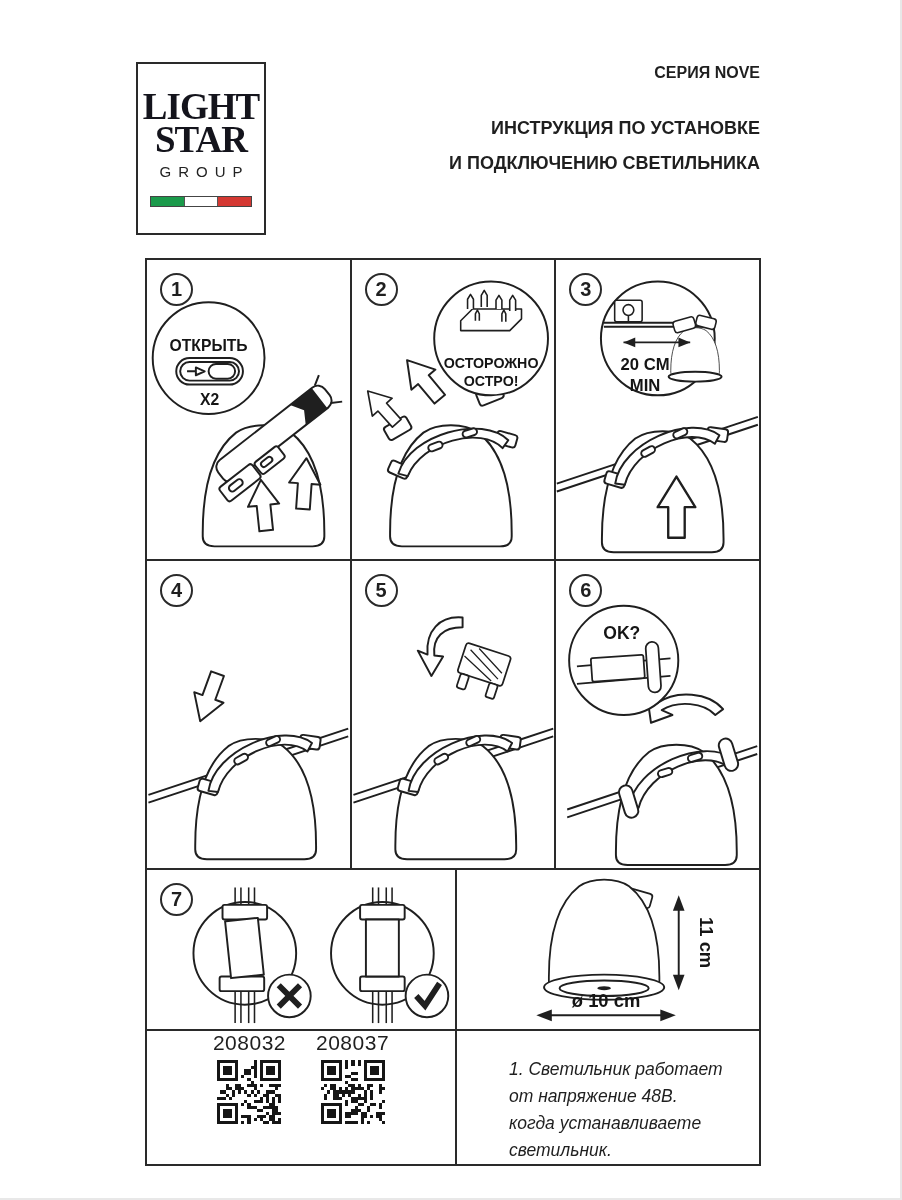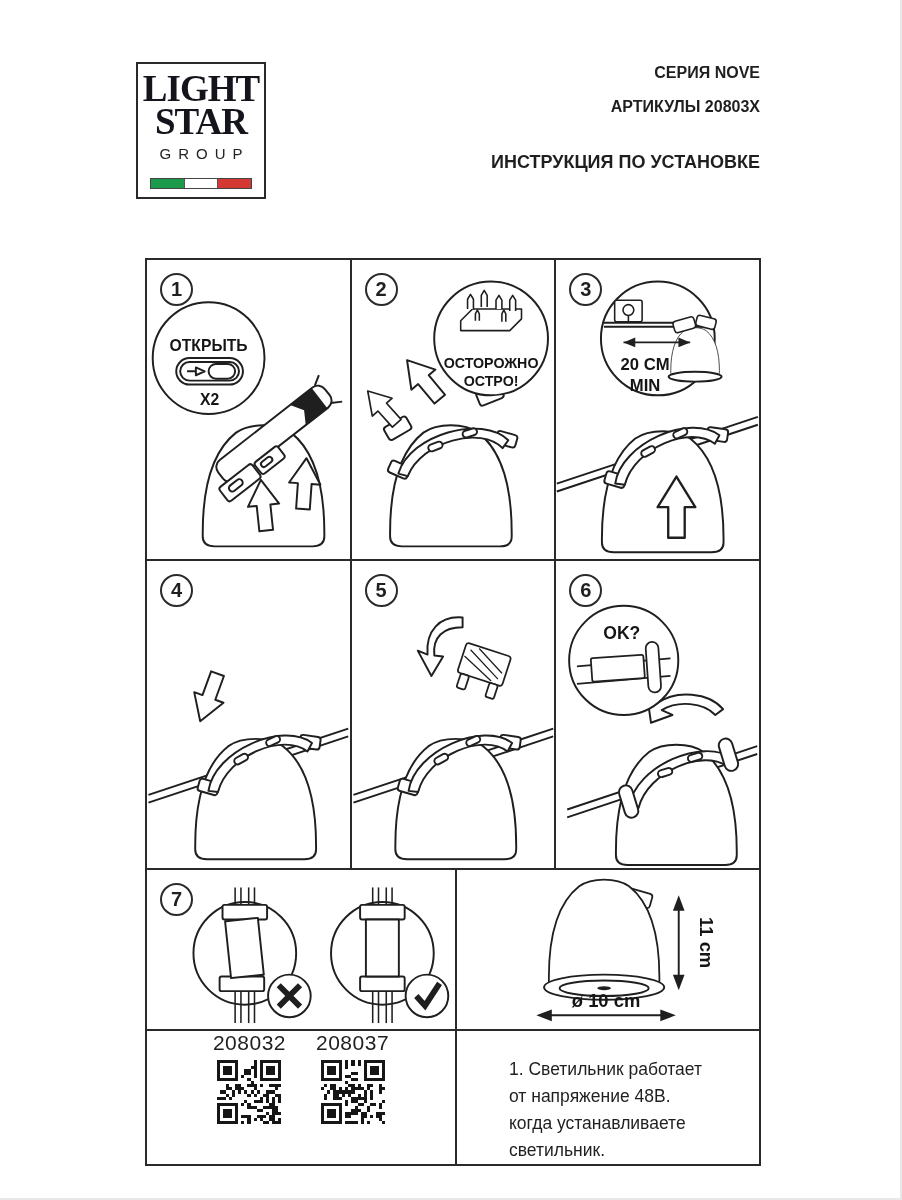--- a/index.html
+++ b/index.html
@@ -2,21 +2,21 @@
 <html style="--line: #1f1f1f;"><head>
 <meta charset="utf-8">
 <style>
   :root{ --line:#1f1f1f; }
   *{ margin:0; padding:0; box-sizing:border-box; }
   body{ background:#fff; font-family:"Liberation Sans", sans-serif; color:#1f1f1f; }
   .page{ position:relative; width:902px; height:1200px; background:#fff; overflow:hidden;
          border-right:2px solid #e8e8e8; border-bottom:2px solid #e8e8e8; }
 
   
-  .logo-box{ position:absolute; left:136px; top:62px; width:130px; height:137px;
+  .logo-box{ position:absolute; left:136px; top:62px; width:130px; height:173px;
              border:2px solid #2a2a2a; display:flex; flex-direction:column;
              align-items:center; justify-content:center; background:#fff; }
   .logo-word{ font-family:"Liberation Serif", serif; font-weight:bold;
               font-size:37px; line-height:33px; letter-spacing:-1px; color:#14141c; }
   .logo-group{ font-size:15px; letter-spacing:7px; margin:7px 0 9px 7px; color:#222; }
   .flag{ display:flex; width:102px; height:11px; border:1px solid #444; margin-top:7px; }
   .flag span{ flex:1; border-left:1px solid #555; }
   .flag span:first-child{ border-left:none; }
 
   .titles{ position:absolute; right:140px; top:56px; text-align:right; }
@@ -40,21 +40,21 @@
 
   svg .ln{ stroke:var(--line); stroke-width:2; fill:#fff; stroke-linejoin:round; }
   svg .dk{ fill:var(--line); stroke:none; }
   svg text{ font-family:"Liberation Sans", sans-serif; fill:#151515; }
 
   
   .qr-wrap{ display:flex; justify-content:center; align-items:flex-start; gap:30px; height:100%; }
   .product{ text-align:center; }
   .product .code{ font-size:21px; letter-spacing:0.5px; margin-bottom:5px; }
   .qr{ width:64px; height:64px; margin:0 auto; }
-  .notes{ padding:25px 12px 0 52px; font-size:17.5px; line-height:27px; }
+  .notes{ padding:25px 12px 0 52px; font-size:17.5px; line-height:27px;font-style:italic; }
 </style>
 </head>
 <body>
 
 <div class="page">
 
   <svg width="0" height="0" style="position:absolute" aria-hidden="true">
     <defs>
       <path id="dome" d="M -62 -8 C -62 -56 -51 -92 -28 -110 C -14 -120 14 -120 28 -110 C 51 -92 62 -56 62 -8 L 62 -4 Q 62 6 50 6 L -50 6 Q -62 6 -62 -4 Z" stroke="#1f1f1f" stroke-width="2" fill="#fff" stroke-linejoin="round"></path>
       <path id="arrow-up" d="M -7 26 L -7 0 L -16 0 L 0 -26 L 16 0 L 7 0 L 7 26 Z" stroke="#1f1f1f" stroke-width="2" fill="#fff" stroke-linejoin="round"></path>
@@ -80,23 +80,23 @@
     <div class="logo-group">GROUP</div>
     <div class="flag">
       <span style="background: rgb(27, 154, 75);"></span>
         <span style="background: rgb(255, 255, 255);"></span>
         <span style="background: rgb(212, 56, 50);"></span>
     </div>
   </div>
 
   <div class="titles">
     <div class="t-small">СЕРИЯ NOVE</div>
-    <div class="t-small">АРТИКУЛЫ 20803X</div>
     <div class="gap"></div>
     <div class="t-big">ИНСТРУКЦИЯ ПО УСТАНОВКЕ</div>
+    <div class="t-big">И ПОДКЛЮЧЕНИЮ СВЕТИЛЬНИКА</div>
   </div>
 
   <div class="grid">
 
     <div class="row r1">
       <div class="cell">
         <div class="stepnum">1</div>
         <svg class="art" viewBox="0 0 205 305">
           <use href="#dome" transform="translate(118,286)"></use>
           <g transform="translate(78,218) rotate(-38)" stroke="#1f1f1f" stroke-width="2" fill="#fff" stroke-linejoin="round">

